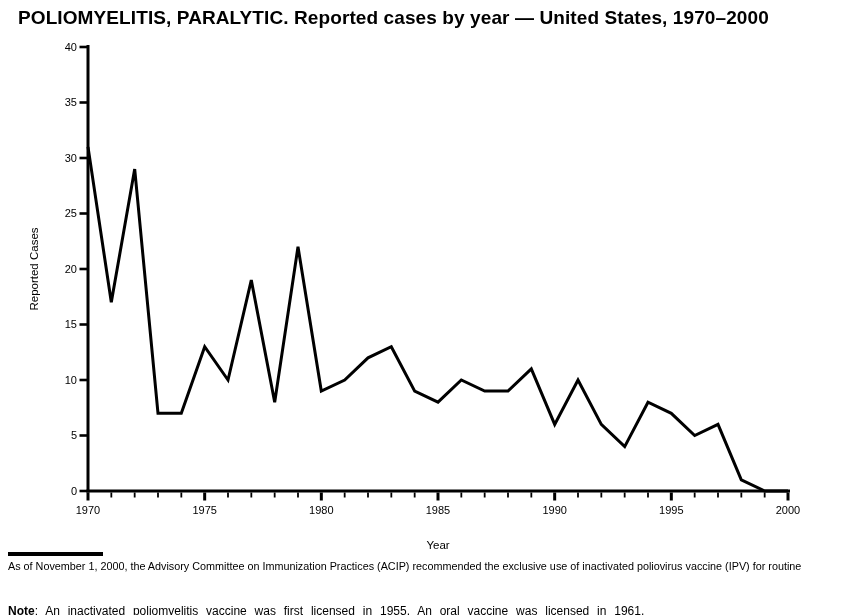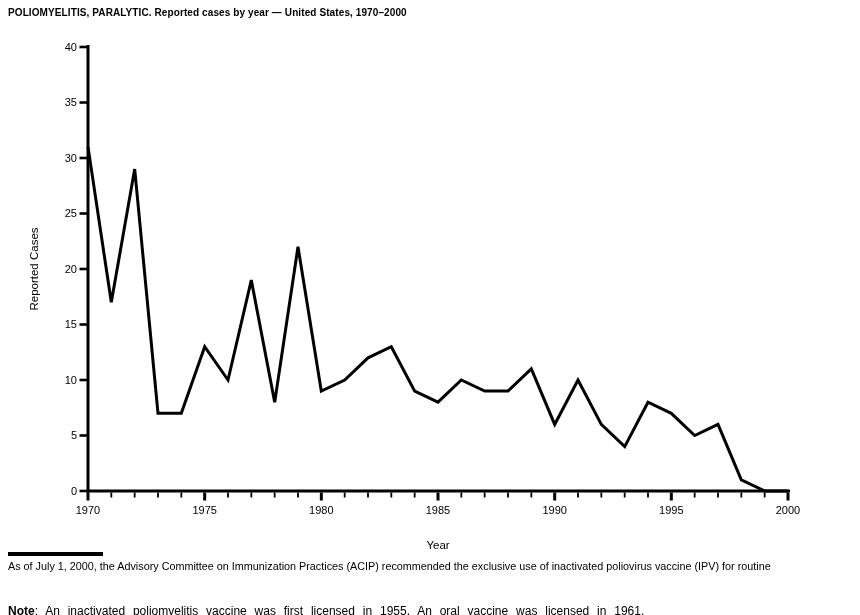--- a/index.html
+++ b/index.html
@@ -11,23 +11,23 @@
     position: relative;
     width: 860px;
     height: 615px;
     background: #ffffff;
     font-family: "Liberation Sans", sans-serif;
     color: #000000;
     overflow: hidden;
   }
   .chart-title {
     position: absolute;
-    left: 8px;
+    left: 18px;
     top: 7px;
-    font-size: 10px;
+    font-size: 19px;
     font-weight: bold;
     letter-spacing: 0.1px;
     white-space: nowrap;
   }
   .chart-svg {
     position: absolute;
     left: 0;
     top: 0;
   }
   .footnote-rule {
@@ -131,18 +131,18 @@
       <line x1="88" y1="45" x2="88" y2="492.5" stroke="#000000" stroke-width="3"></line>
       <line x1="86.5" y1="491" x2="790" y2="491" stroke="#000000" stroke-width="3"></line>
       <polyline points="88.0,146.9 111.3,302.3 134.7,169.1 158.0,413.3 181.3,413.3 204.7,346.7 228.0,380.0 251.3,280.1 274.7,402.2 298.0,246.8 321.3,391.1 344.7,380.0 368.0,357.8 391.3,346.7 414.7,391.1 438.0,402.2 461.3,380.0 484.7,391.1 508.0,391.1 531.3,368.9 554.7,424.4 578.0,380.0 601.3,424.4 624.7,446.6 648.0,402.2 671.3,413.3 694.7,435.5 718.0,424.4 741.3,479.9 764.7,491.0 788.0,491.0" fill="none" stroke="#000000" stroke-width="3" stroke-linejoin="miter" stroke-linecap="butt"></polyline>
       <text x="38" y="269" transform="rotate(-90 38 269)" text-anchor="middle" font-size="11.5" font-family="&quot;Liberation Sans&quot;, sans-serif" fill="#000000">Reported Cases</text>
       <text x="438" y="549" text-anchor="middle" font-size="11.5" font-family="&quot;Liberation Sans&quot;, sans-serif" fill="#000000">Year</text>
     </svg>
 
   <div class="footnote-rule"></div>
 
   <div class="footnote">
-    <div>As of July 1, 2000, the Advisory Committee on Immunization Practices (ACIP) recommended the exclusive use of inactivated poliovirus vaccine (IPV) for routine</div>
+    <div>As of November 1, 2000, the Advisory Committee on Immunization Practices (ACIP) recommended the exclusive use of inactivated poliovirus vaccine (IPV) for routine</div>
   </div>
 
   <p class="note"><b>Note</b><span>: An inactivated poliomyelitis vaccine was first licensed in 1955. An oral vaccine was licensed in 1961.</span></p>
 
 </div>
 
 </body></html>

